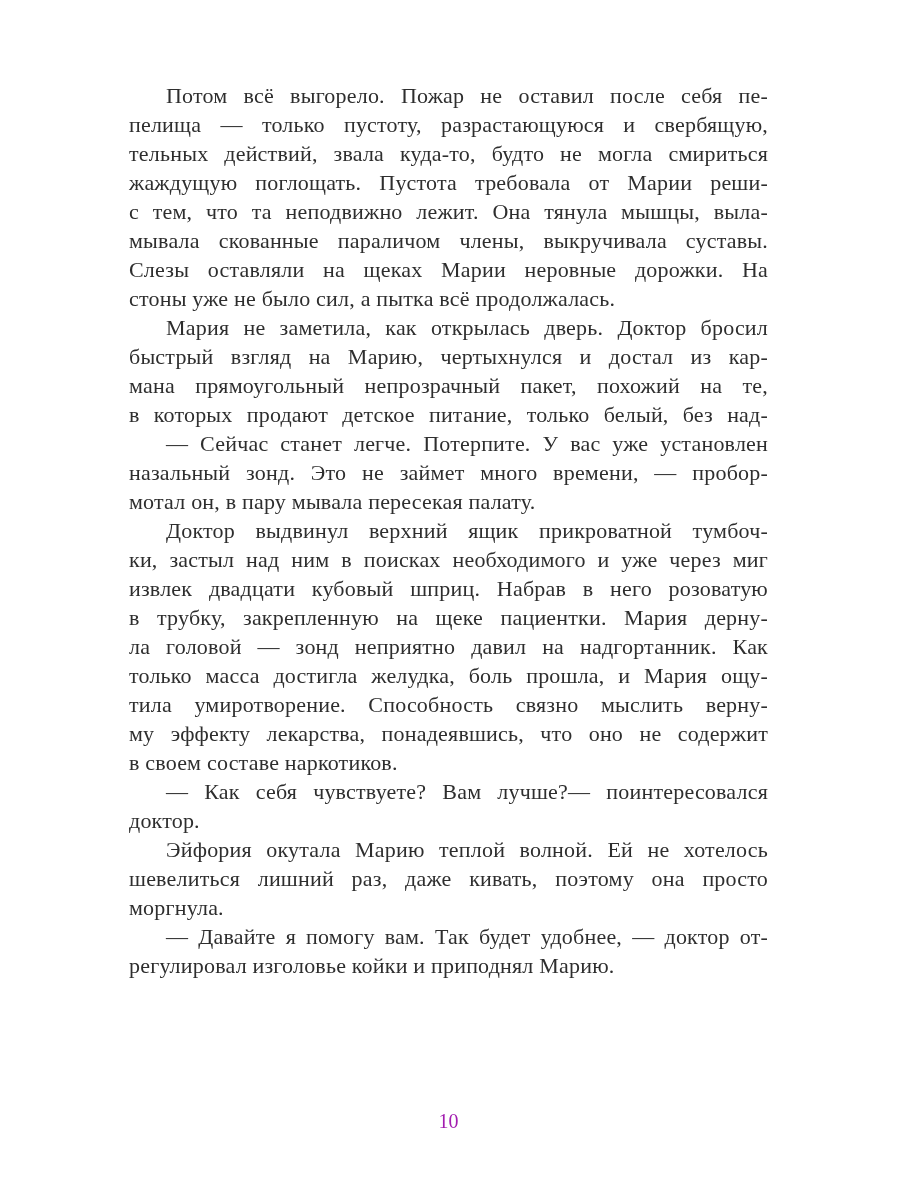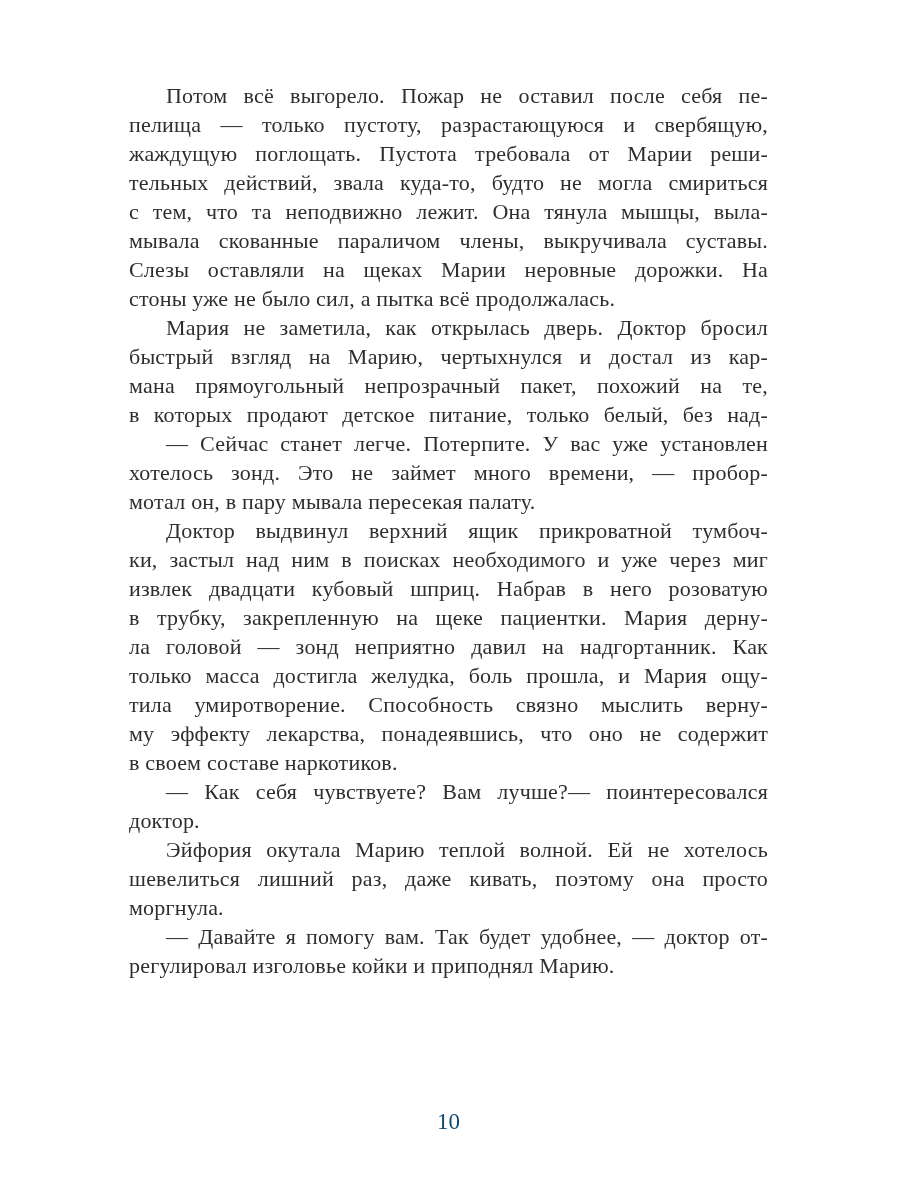--- a/index.html
+++ b/index.html
@@ -40,49 +40,49 @@
   .line.last {
     text-align: left;
     text-align-last: left;
   }
   .folio {
     position: absolute;
     left: 129px;
     top: 1107px;
     width: 639px;
     text-align: center;
-    font-size: 23px;
+    font-size: 20px;
     line-height: 29px;
-    color: #0c4a6e;
+    color: #a21caf;
   }
 </style>
 </head>
 <body>
 
 <div class="page">
   <main class="text-block">
       <div class="paragraph">
         <div class="line first">Потом всё выгорело. Пожар не оставил после себя пе-</div>
         <div class="line">пелища — только пустоту, разрастающуюся и свербящую,</div>
+        <div class="line">тельных действий, звала куда-то, будто не могла смириться</div>
         <div class="line">жаждущую поглощать. Пустота требовала от Марии реши-</div>
-        <div class="line">тельных действий, звала куда-то, будто не могла смириться</div>
         <div class="line">с тем, что та неподвижно лежит. Она тянула мышцы, выла-</div>
         <div class="line">мывала скованные параличом члены, выкручивала суставы.</div>
         <div class="line">Слезы оставляли на щеках Марии неровные дорожки. На</div>
         <div class="line last">стоны уже не было сил, а пытка всё продолжалась.</div>
       </div>
       <div class="paragraph">
         <div class="line first">Мария не заметила, как открылась дверь. Доктор бросил</div>
         <div class="line">быстрый взгляд на Марию, чертыхнулся и достал из кар-</div>
         <div class="line">мана прямоугольный непрозрачный пакет, похожий на те,</div>
         <div class="line">в которых продают детское питание, только белый, без над-</div>
       </div>
       <div class="paragraph">
         <div class="line first">— Сейчас станет легче. Потерпите. У вас уже установлен</div>
-        <div class="line">хотелось зонд. Это не займет много времени, — пробор-</div>
+        <div class="line">назальный зонд. Это не займет много времени, — пробор-</div>
         <div class="line last">мотал он, в пару мывала пересекая палату.</div>
       </div>
       <div class="paragraph">
         <div class="line first">Доктор выдвинул верхний ящик прикроватной тумбоч-</div>
         <div class="line">ки, застыл над ним в поисках необходимого и уже через миг</div>
         <div class="line">извлек двадцати кубовый шприц. Набрав в него розоватую</div>
         <div class="line">в трубку, закрепленную на щеке пациентки. Мария дерну-</div>
         <div class="line">ла головой — зонд неприятно давил на надгортанник. Как</div>
         <div class="line">только масса достигла желудка, боль прошла, и Мария ощу-</div>
         <div class="line">тила умиротворение. Способность связно мыслить верну-</div>

